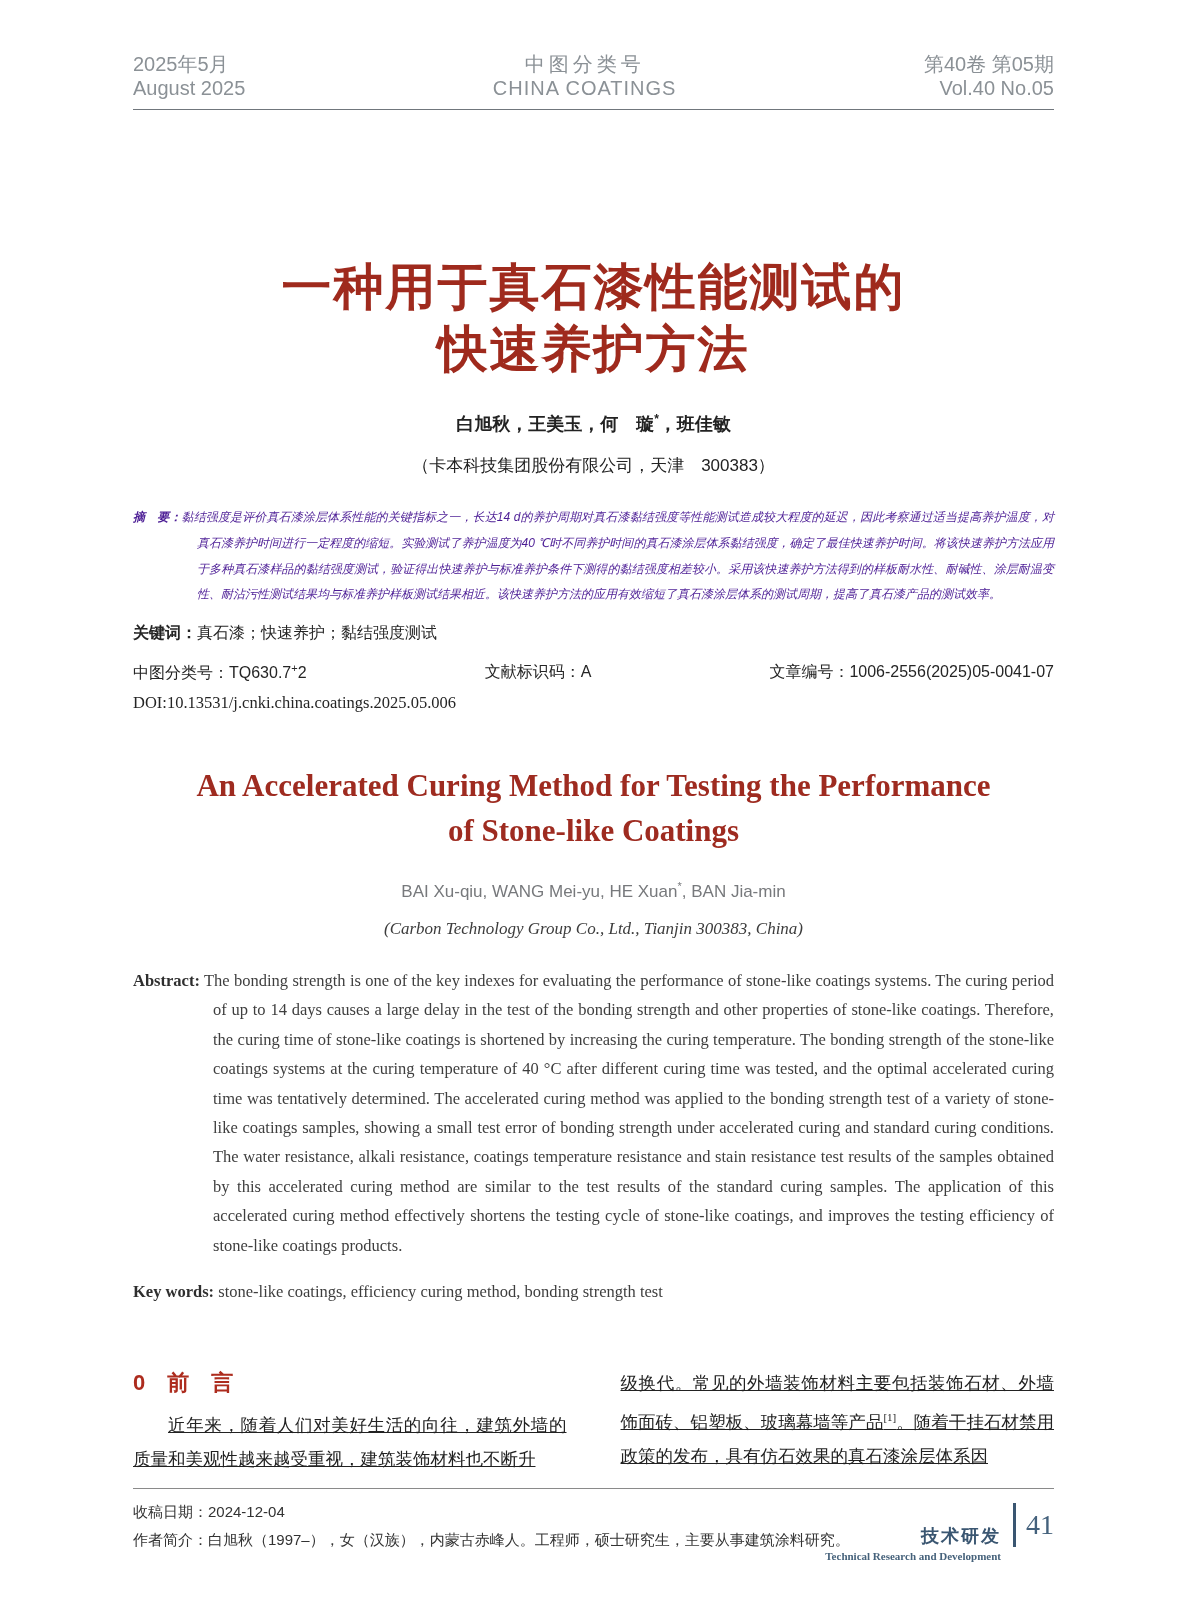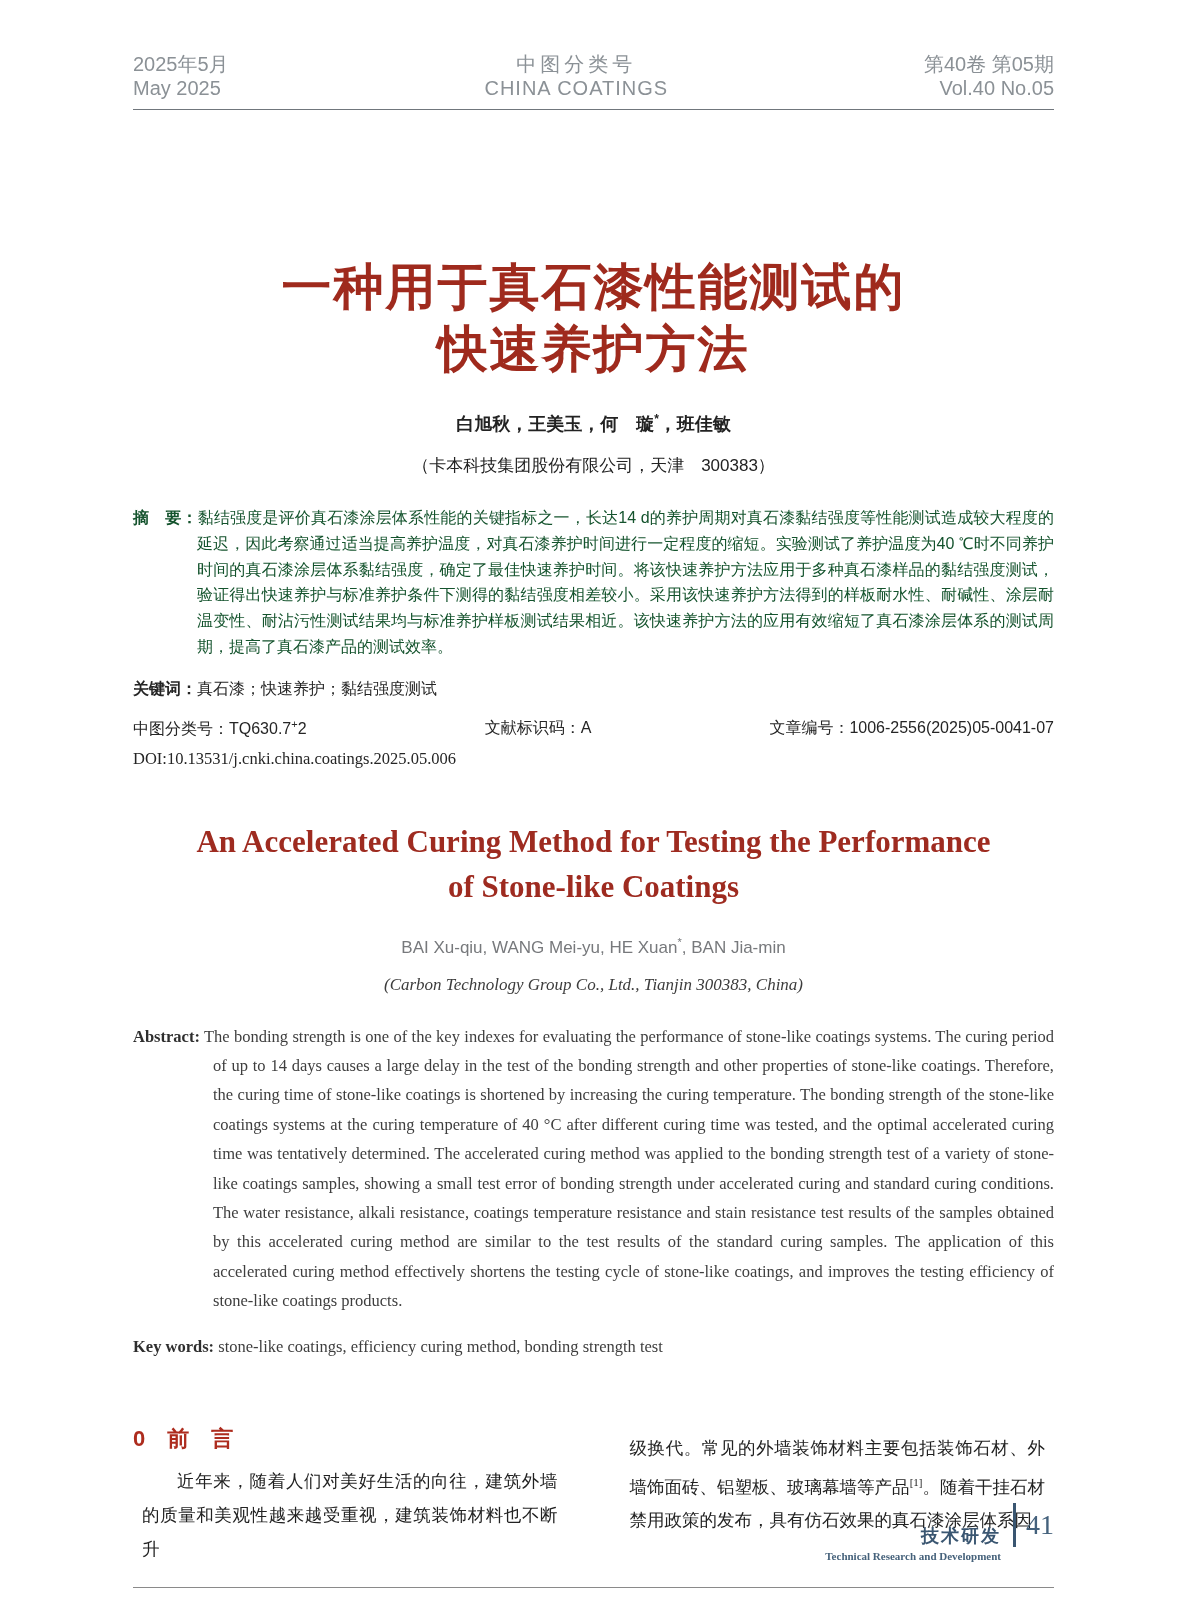--- a/index.html
+++ b/index.html
@@ -55,26 +55,27 @@
   .affiliation-zh {
     margin-top: 9px;
     text-align: center;
     font-size: 17px;
     color: #222;
   }
 
   
   .hang-zh {
     margin-top: 28px;
-    font-size: 16px;
+    font-size: 12px;
     line-height: 25.8px;
     text-align: justify;
     padding-left: 64px;
     text-indent: -64px;
-    color: #14532d;
+    color: #4c1d95;
+    font-style: italic;
   }
   .hang-zh .label { font-weight: bold; }
   .keywords-zh {
     margin-top: 4px;
     font-size: 16px;
     line-height: 25.8px;
     color: #252525;
   }
   .keywords-zh .label { font-weight: bold; }
 
@@ -154,21 +155,22 @@
     font-size: 22px;
     line-height: 30px;
     margin: 2px 0 10px 0;
   }
   .intro-text {
     font-family: "Liberation Serif", serif;
     font-size: 17.5px;
     line-height: 34px;
     text-align: justify;
     color: #222;
-    margin: 9px;
+    margin: 0;
+    text-decoration: underline;
   }
   .intro-text.indent { text-indent: 2em; }
   .intro-text sup { font-size: 11px; }
 
   
   .footnote-block {
     margin-top: 12px;
     border-top: 1.5px solid #8a8a8a;
     padding-top: 9px;
     font-size: 15px;
@@ -216,21 +218,21 @@
 </style>
 </head>
 <body>
 
 <div class="page">
   <div class="content">
 
     <header class="journal-header">
       <div class="col left">
         <span class="zh">2025年5月</span>
-        <span class="en">May 2025</span>
+        <span class="en">August 2025</span>
       </div>
       <div class="col center">
         <span class="zh">中图分类号</span>
         <span class="en">CHINA COATINGS</span>
       </div>
       <div class="col right">
         <span class="zh">第40卷 第05期</span>
         <span class="en">Vol.40 No.05</span>
       </div>
     </header>

